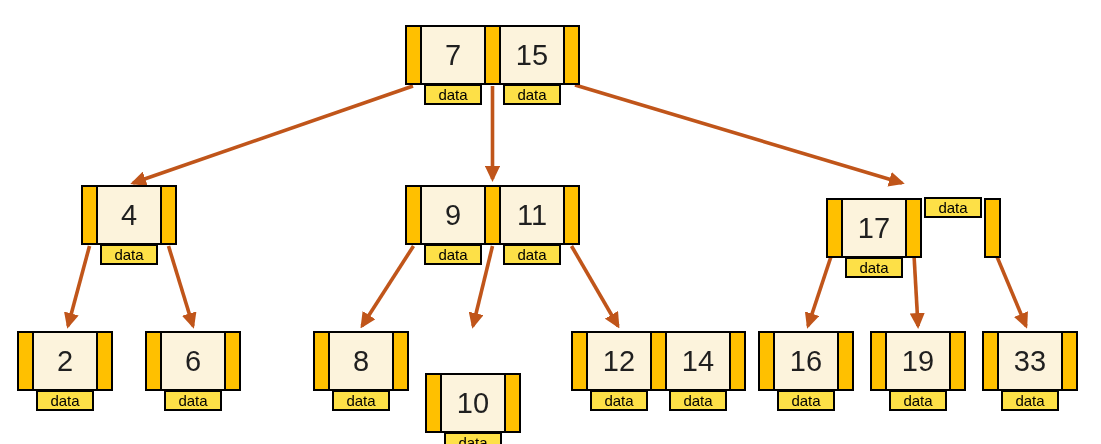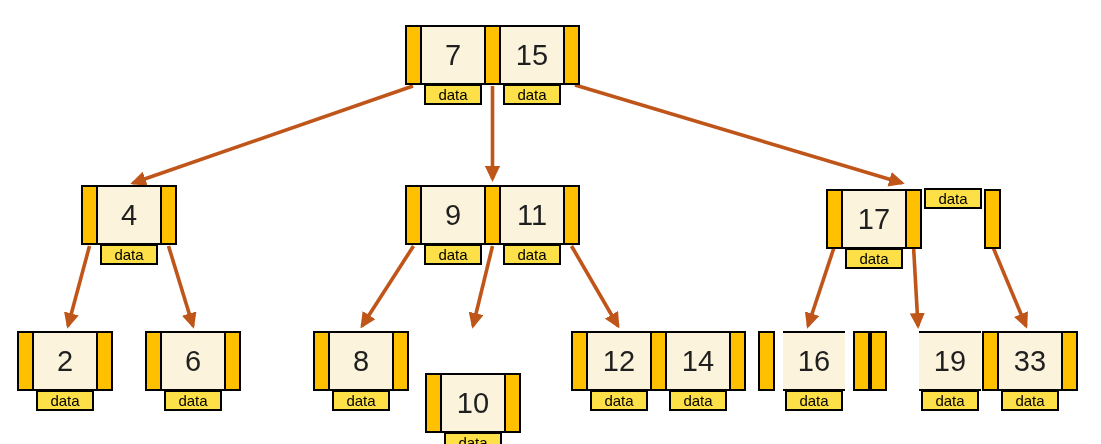--- a/index.html
+++ b/index.html
@@ -127,21 +127,21 @@
       <div class="databox">data</div>
     </div>
     <div class="slot"></div>
     <div class="cell">
       <div class="key">11</div>
       <div class="databox">data</div>
     </div>
     <div class="slot"></div>
   </div>
 
-  <div class="node" style="left:826px; top:189px;text-align:center;">
+  <div class="node" style="left:826px; top:198px;text-align:center;">
     <div class="slot"></div>
     <div class="cell">
       <div class="key">17</div>
       <div class="databox">data</div>
     </div>
     <div class="slot"></div>
     <div class="cell">
       <div class="databox">data</div>
     </div>
     <div class="slot"></div>
@@ -190,30 +190,30 @@
       <div class="databox">data</div>
     </div>
     <div class="slot"></div>
     <div class="cell">
       <div class="key">14</div>
       <div class="databox">data</div>
     </div>
     <div class="slot"></div>
   </div>
 
-  <div class="node" style="left:758px; top:331px;gap:8px;">
+  <div class="node" style="left:758px; top:331px;">
     <div class="slot"></div>
     <div class="cell">
       <div class="key">16</div>
       <div class="databox">data</div>
     </div>
     <div class="slot"></div>
   </div>
 
-  <div class="node" style="left:870px; top:331px;gap:32px;">
+  <div class="node" style="left:870px; top:331px;">
     <div class="slot"></div>
     <div class="cell">
       <div class="key">19</div>
       <div class="databox">data</div>
     </div>
     <div class="slot"></div>
   </div>
 
   <div class="node" style="left:982px; top:331px;">
     <div class="slot"></div>

